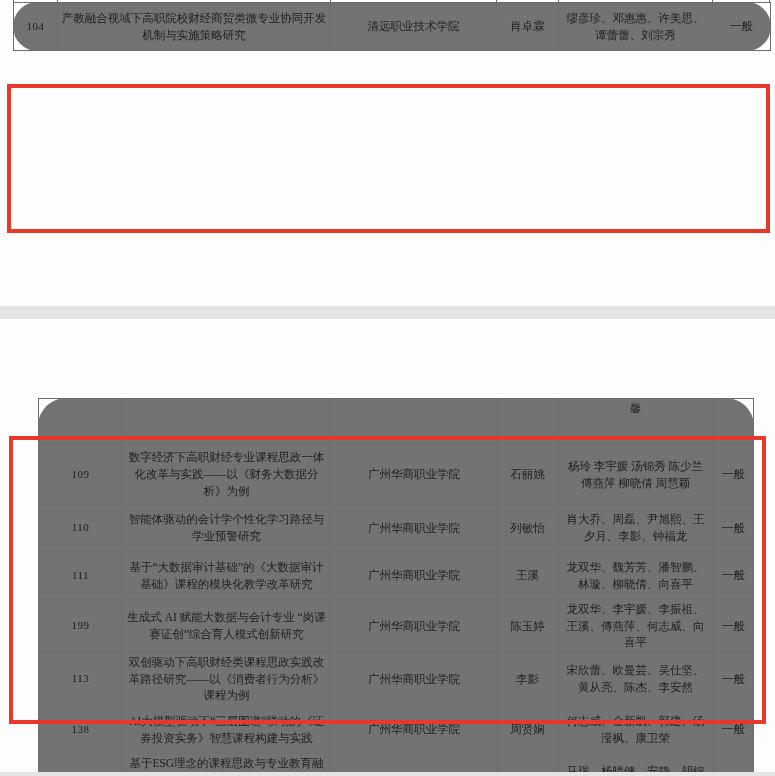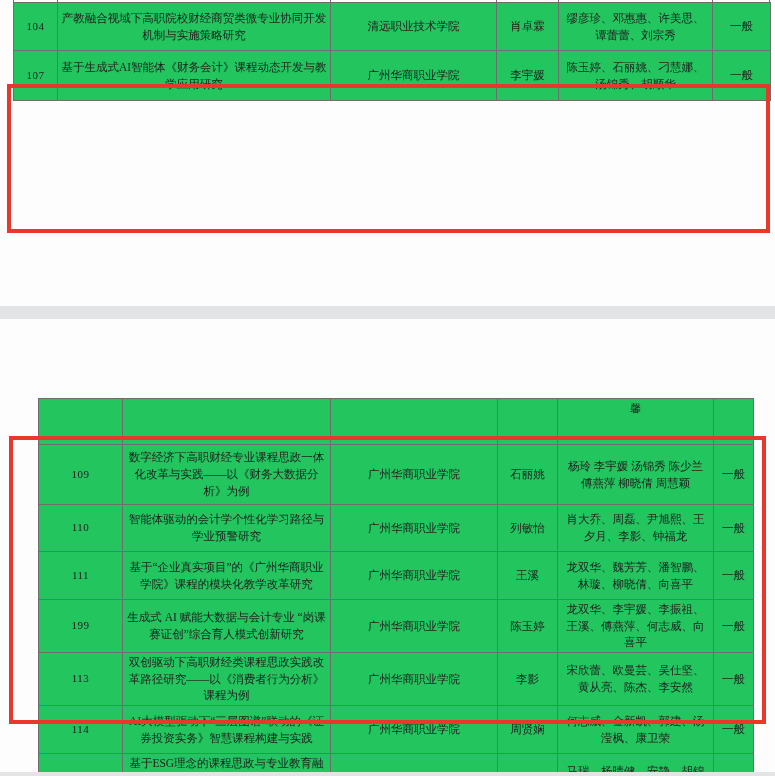--- a/index.html
+++ b/index.html
@@ -8,21 +8,21 @@
     background:#e4e6e7;
     font-family:"Liberation Serif","DejaVu Serif",serif;
     color:#1e1e1e;
   }
   .page{position:absolute;left:0;width:775px;background:#fdfdfd;}
   .page1{top:0;height:306px;}
   .page-gap{position:absolute;top:306px;left:0;width:775px;height:13px;background:#e2e4e5;}
   .page2{top:319px;height:457px;}
   .bottom-gap{position:absolute;left:0;bottom:0;width:775px;height:4px;background:#e2e4e5;z-index:6;}
 
-  table.tbl{border-collapse:collapse;table-layout:fixed;position:absolute;background:#22c55e;}
+  table.tbl{border-collapse:collapse;table-layout:fixed;position:absolute;background:#737373;border-radius:28px;}
   .tbl td{
     border:1px solid #6e6e6e;
     text-align:center;vertical-align:middle;
     font-size:11.5px;line-height:1.45;
     padding:1px 3px;overflow:hidden;
     word-break:break-all;
   }
   .tbl1{left:13px;top:2px;width:757px;}
   .tbl2{left:38px;top:79px;width:715px;}
 
@@ -65,28 +65,20 @@
       </colgroup>
       <tbody>
           <tr class="h45">
         <td class="c-no">104</td>
         <td class="c-title">产教融合视域下高职院校财经商贸类微专业协同开发机制与实施策略研究</td>
         <td class="c-inst">清远职业技术学院</td>
         <td class="c-leader">肖卓霖</td>
         <td class="c-members">缪彦珍、邓惠惠、许美思、谭蕾蕾、刘宗秀</td>
         <td class="c-level">一般</td>
       </tr>
-      <tr class="h47">
-        <td class="c-no">107</td>
-        <td class="c-title">基于生成式AI智能体《财务会计》课程动态开发与教学应用研究</td>
-        <td class="c-inst">广州华商职业学院</td>
-        <td class="c-leader">李宇媛</td>
-        <td class="c-members">陈玉婷、石丽姚、刁慧娜、汤锦秀、胡顺华</td>
-        <td class="c-level">一般</td>
-      </tr>
     </tbody>
       </table>
 
     <div class="hl hl1"></div>
   </div>
 
   <div class="page-gap"></div>
 
   <div class="page page2">
     <table class="tbl tbl2">
@@ -118,21 +110,21 @@
       <tr class="h44">
         <td class="c-no">110</td>
         <td class="c-title">智能体驱动的会计学个性化学习路径与学业预警研究</td>
         <td class="c-inst">广州华商职业学院</td>
         <td class="c-leader">列敏怡</td>
         <td class="c-members">肖大乔、周磊、尹旭熙、王夕月、李影、钟福龙</td>
         <td class="c-level">一般</td>
       </tr>
       <tr class="h45">
         <td class="c-no">111</td>
-        <td class="c-title">基于“企业真实项目”的《广州华商职业学院》课程的模块化教学改革研究</td>
+        <td class="c-title">基于“大数据审计基础”的《大数据审计基础》课程的模块化教学改革研究</td>
         <td class="c-inst">广州华商职业学院</td>
         <td class="c-leader">王溪</td>
         <td class="c-members">龙双华、魏芳芳、潘智鹏、林璇、柳晓倩、向喜平</td>
         <td class="c-level">一般</td>
       </tr>
       <tr class="h45">
         <td class="c-no">199</td>
         <td class="c-title">生成式 AI 赋能大数据与会计专业 “岗课赛证创”综合育人模式创新研究</td>
         <td class="c-inst">广州华商职业学院</td>
         <td class="c-leader">陈玉婷</td>
@@ -141,21 +133,21 @@
       </tr>
       <tr class="h45">
         <td class="c-no">113</td>
         <td class="c-title">双创驱动下高职财经类课程思政实践改革路径研究——以《消费者行为分析》课程为例</td>
         <td class="c-inst">广州华商职业学院</td>
         <td class="c-leader">李影</td>
         <td class="c-members">宋欣蕾、欧曼芸、吴仕坚、黄从亮、陈杰、李安然</td>
         <td class="c-level">一般</td>
       </tr>
       <tr class="h45">
-        <td class="c-no">114</td>
+        <td class="c-no">138</td>
         <td class="c-title">AI大模型驱动下“三层图谱”联动的《证券投资实务》智慧课程构建与实践</td>
         <td class="c-inst">广州华商职业学院</td>
         <td class="c-leader">周贤娴</td>
         <td class="c-members">何志威、金新凯、郭建、汤滢枫、康卫荣</td>
         <td class="c-level">一般</td>
       </tr>
       <tr class="h46">
         <td class="c-no">115</td>
         <td class="c-title">基于ESG理念的课程思政与专业教育融合育人实施路径研究——以《证券投资实务》课程为例</td>
         <td class="c-inst">顺德职业技术大学</td>

